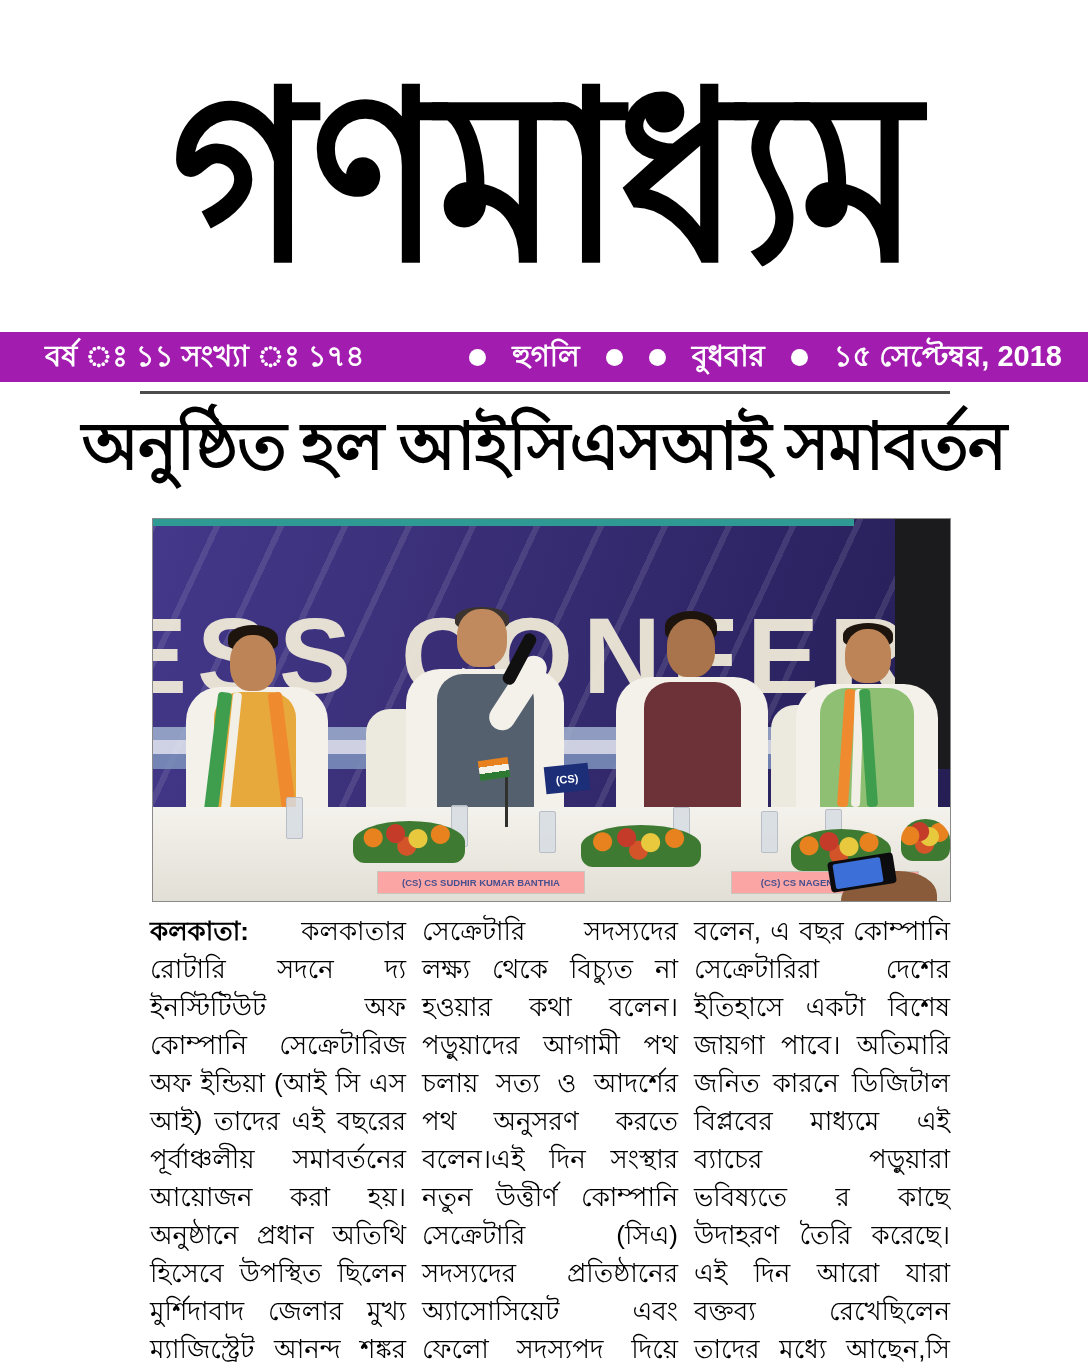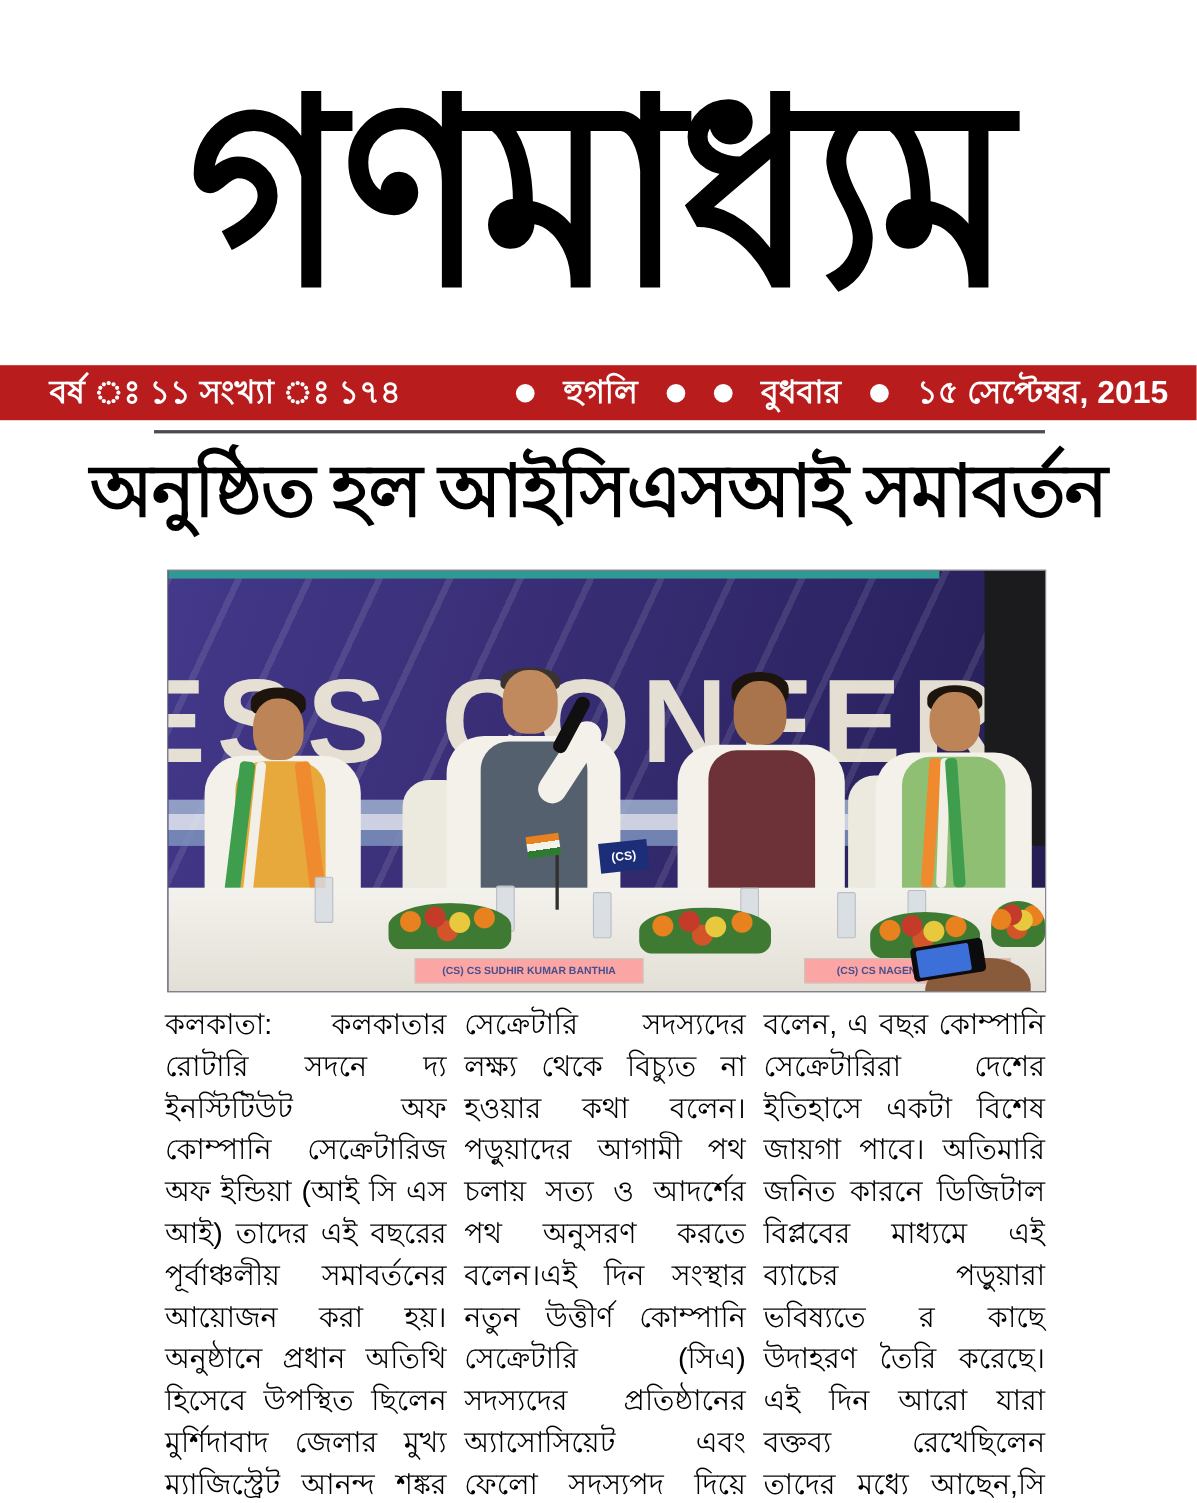--- a/index.html
+++ b/index.html
@@ -9,21 +9,21 @@
   
   .tagline{position:absolute;top:4px;left:0;width:100%;text-align:center;
     font-size:40px;font-weight:600;letter-spacing:0px;}
   .masthead{position:absolute;top:34px;left:0;width:100%;height:292px;
     display:flex;align-items:center;justify-content:center;
     font-family:"Liberation Serif",serif;font-weight:900;font-size:218px;
     line-height:1;letter-spacing:-4px;transform:scaleY(1.08);}
 
   
   .infobar{position:absolute;top:332px;left:0;width:1088px;height:50px;
-    background:#b91c1c;color:#fff;display:flex;align-items:center;
+    background:#a21caf;color:#fff;display:flex;align-items:center;
     box-sizing:border-box;padding:0 26px 0 45px;font-size:29px;font-weight:bold;}
   .infogroup{margin-left:auto;display:flex;align-items:center;gap:26px;}
   .dot{display:inline-block;width:17px;height:17px;border-radius:50%;background:#fff;flex:0 0 auto;}
 
   
   .rule{position:absolute;top:391px;left:140px;width:810px;height:3px;background:#4c4c4c;}
   .headline{position:absolute;top:396px;left:0;width:100%;margin:0;text-align:center;
     font-family:"Liberation Serif",serif;font-size:66px;font-weight:900;letter-spacing:-1px;}
 
   
@@ -72,39 +72,39 @@
     display:flex;align-items:center;justify-content:center;color:#fff;font-size:11px;font-weight:bold;}
   .phone{position:absolute;width:66px;height:31px;background:#0c0c0e;border-radius:4px;
     transform:rotate(-9deg);}
   .phone-screen{position:absolute;top:3px;left:5px;width:48px;height:25px;background:#3d6fd8;
     border-radius:2px;}
   .hand{position:absolute;background:#8a5b3a;border-radius:50% 40% 40% 50%;}
 
   
   .bodytext{position:absolute;top:912px;left:150px;width:800px;display:flex;gap:16px;}
   .col{width:256px;font-size:26px;line-height:38px;text-align:justify;letter-spacing:0;}
-  .dateline{font-weight:normal;}
+  .dateline{font-weight:bold;}
 </style>
 </head>
 <body>
 
 <div class="page">
 
   <div class="masthead">গণমাধ্যম</div>
 
   <div class="infobar">
     <span>বর্ষ ঃ ১১ সংখ্যা ঃ ১৭৪</span>
     <span class="infogroup">
       <span class="dot"></span>
       <span>হুগলি</span>
       <span class="dot"></span>
       <span class="dot"></span>
       <span>বুধবার</span>
       <span class="dot"></span>
-      <span>১৫ সেপ্টেম্বর, 2015</span>
+      <span>১৫ সেপ্টেম্বর, 2018</span>
     </span>
   </div>
 
   <div class="rule"></div>
   <h1 class="headline">অনুষ্ঠিত হল আইসিএসআই সমাবর্তন</h1>
 
   <div class="photo">
     <div class="ph-banner"></div>
     <div class="ph-streaks"></div>
     <div class="ph-teal"></div>

